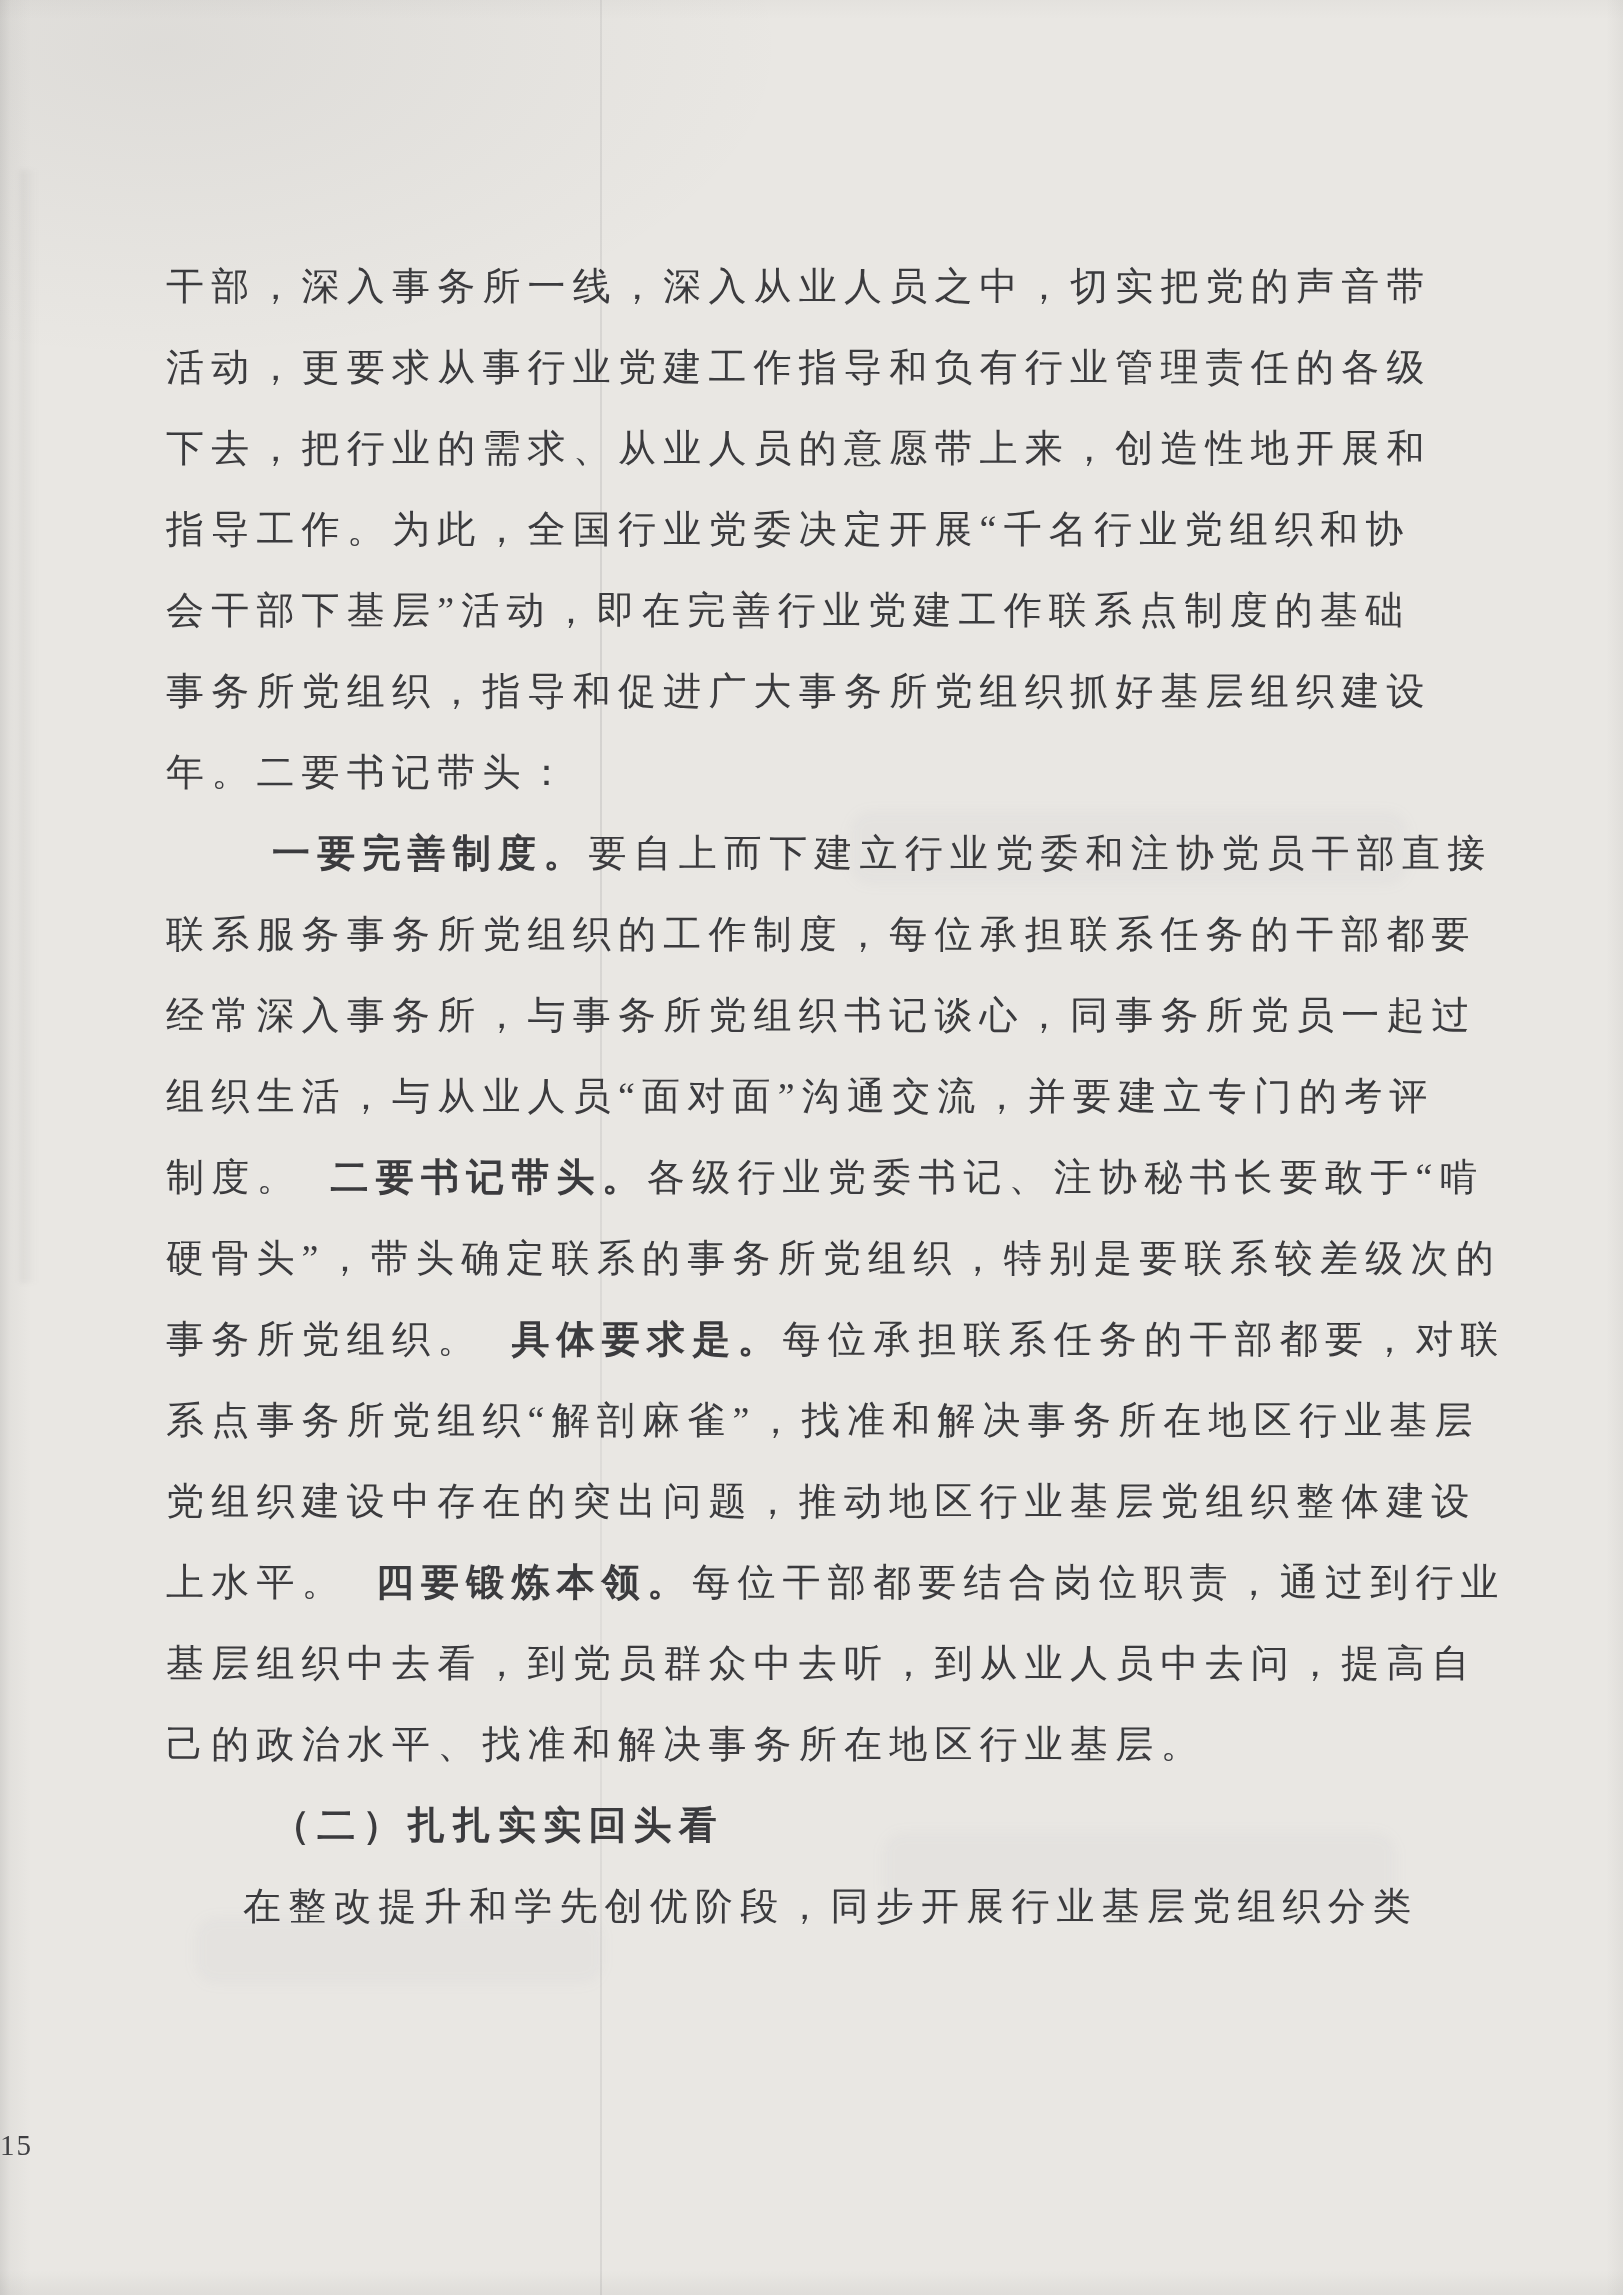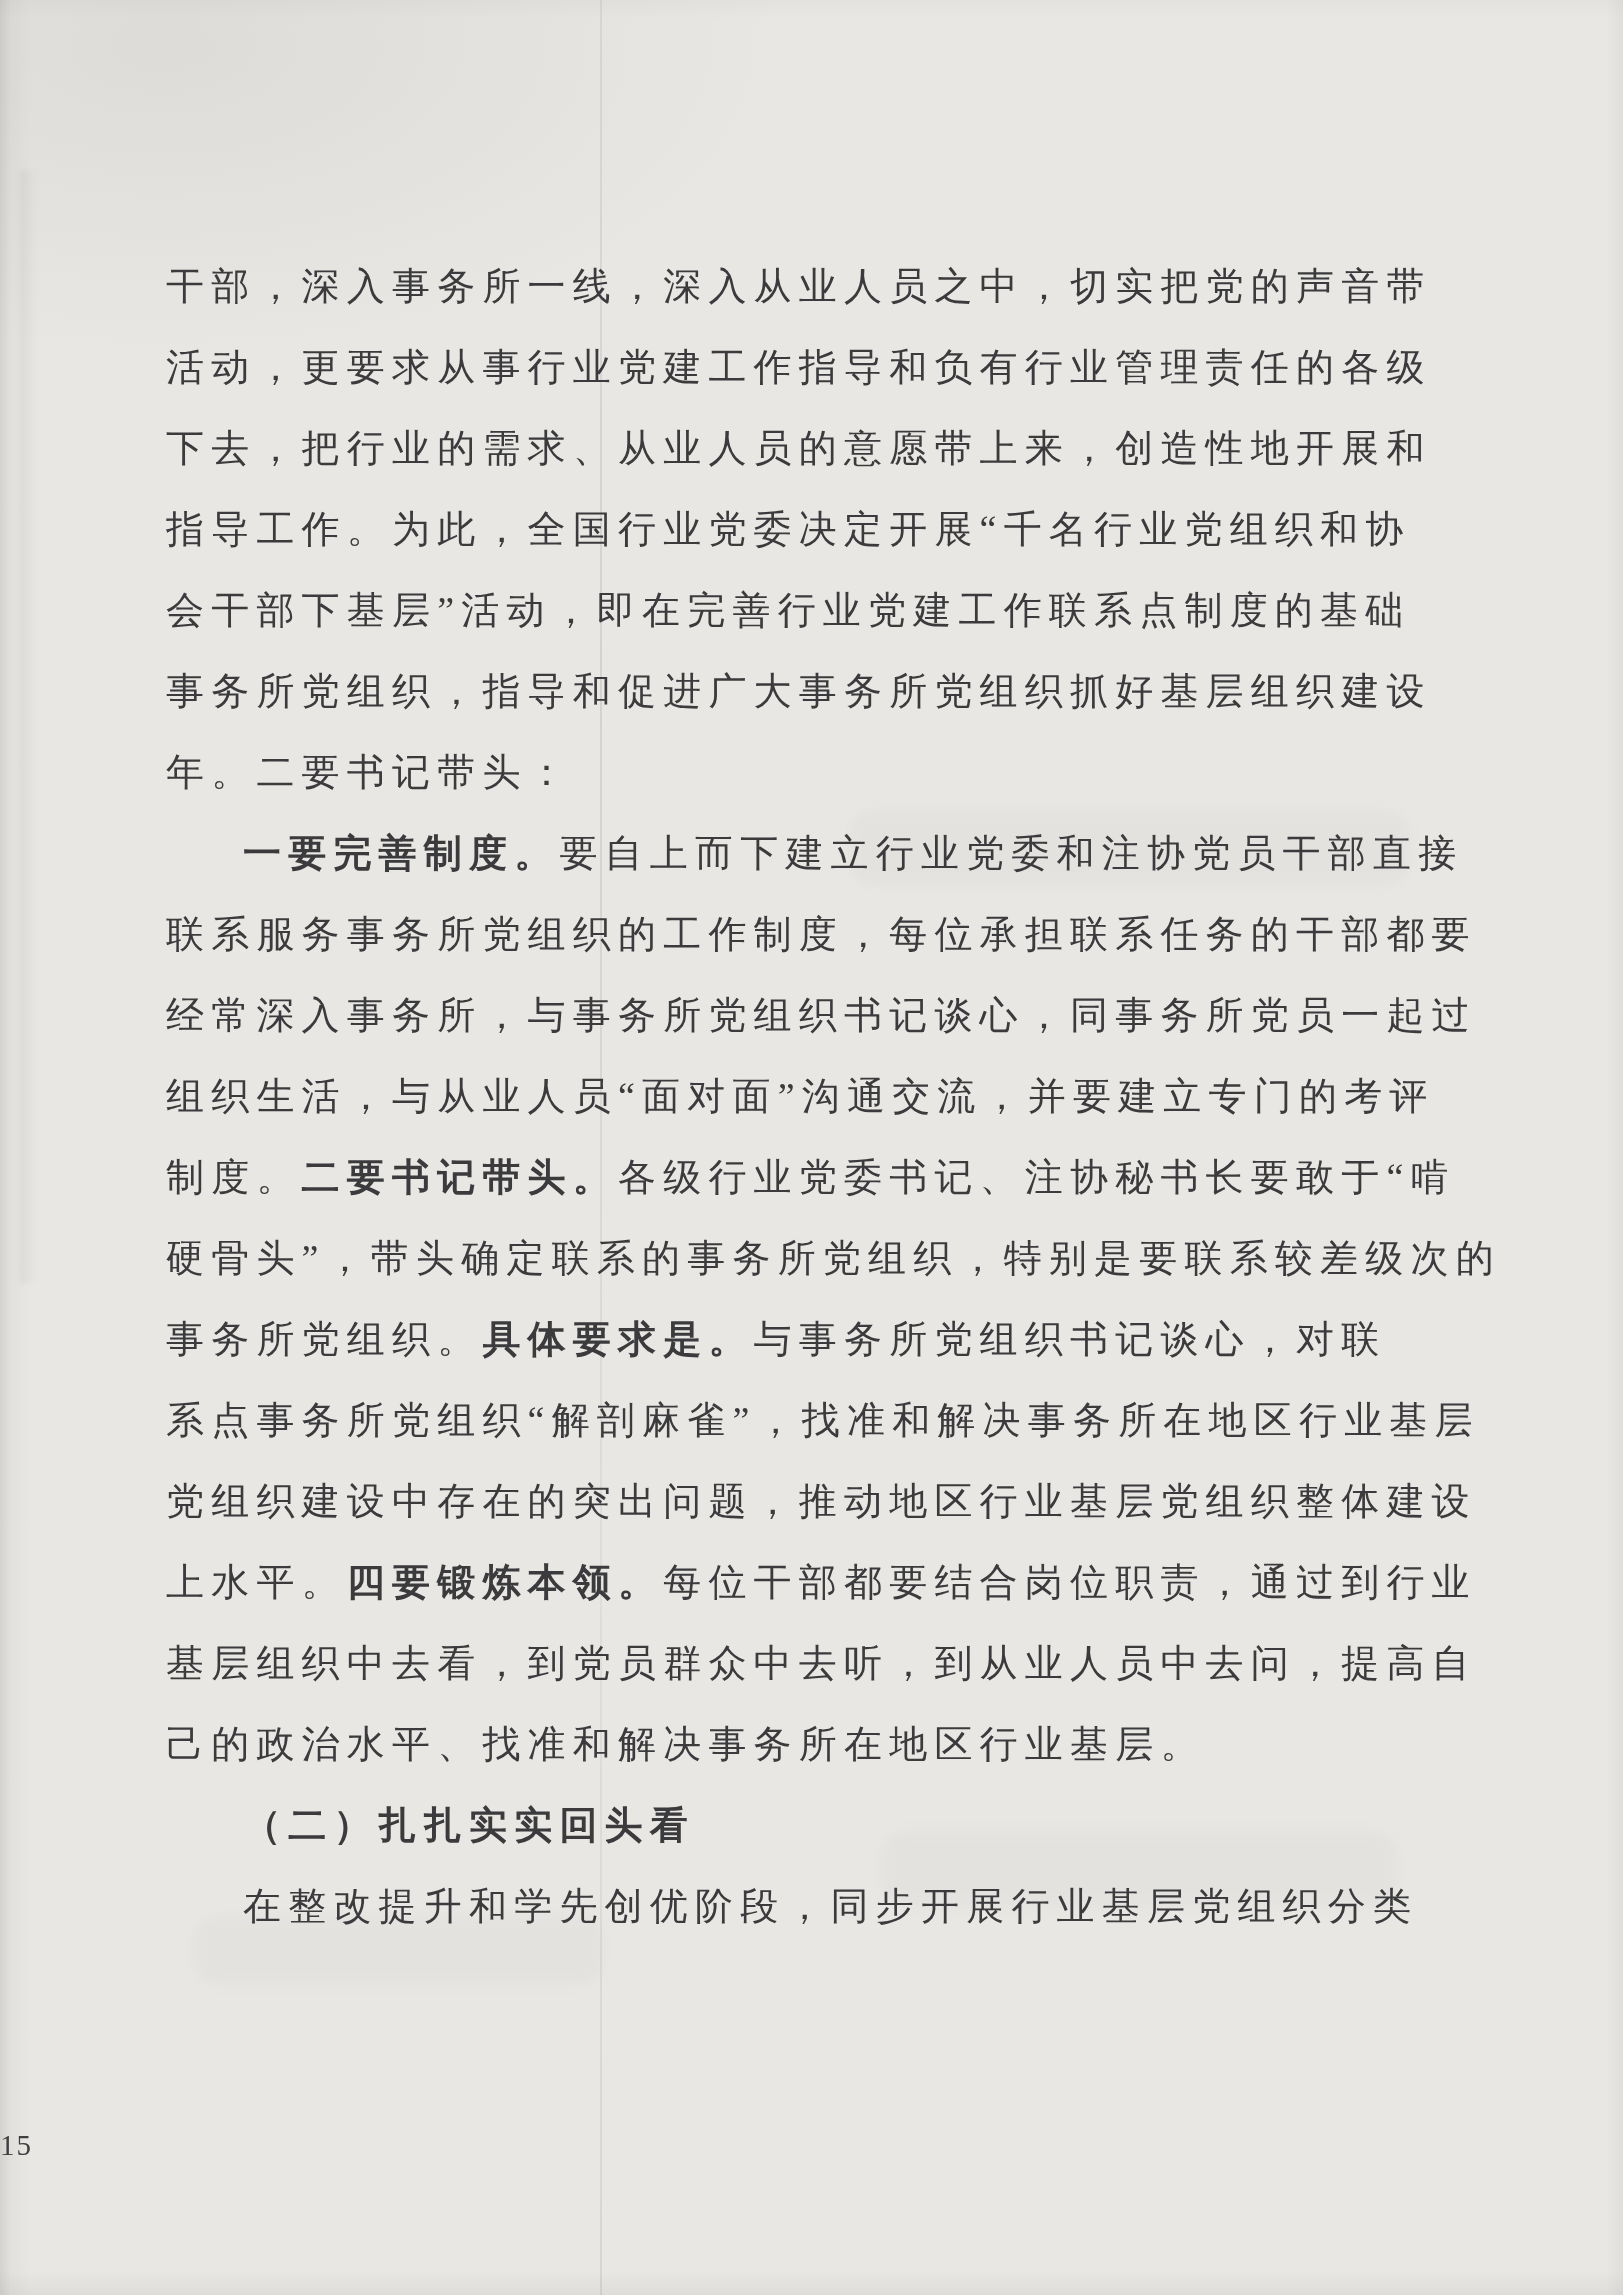--- a/index.html
+++ b/index.html
@@ -60,21 +60,21 @@
     color: #3b3b3e;
   }
   .line {
     height: 81px;
     line-height: 81px;
     font-size: 38px;
     letter-spacing: 7.2px;
     white-space: nowrap;
   }
   .line.indent { padding-left: 77px; }
-  .seg.bold { font-weight: bold; }
+  .seg.bold { font-weight: bold; margin-left: 29px; }
   .page-number {
     position: absolute;
     top: 2129px;
     left: 0;
     width: 100%;
     text-align: left;
     font-size: 29px;
     letter-spacing: 2px;
     color: #3f3f42;
   }
@@ -96,21 +96,21 @@
       <div class="line"><span class="seg">指导工作。为此，全国行业党委决定开展“千名行业党组织和协</span></div>
       <div class="line"><span class="seg">会干部下基层”活动，即在完善行业党建工作联系点制度的基础</span></div>
       <div class="line"><span class="seg">事务所党组织，指导和促进广大事务所党组织抓好基层组织建设</span></div>
       <div class="line"><span class="seg">年。二要书记带头：</span></div>
       <div class="line indent"><span class="seg bold">一要完善制度。</span><span class="seg">要自上而下建立行业党委和注协党员干部直接</span></div>
       <div class="line"><span class="seg">联系服务事务所党组织的工作制度，每位承担联系任务的干部都要</span></div>
       <div class="line"><span class="seg">经常深入事务所，与事务所党组织书记谈心，同事务所党员一起过</span></div>
       <div class="line"><span class="seg">组织生活，与从业人员“面对面”沟通交流，并要建立专门的考评</span></div>
       <div class="line"><span class="seg">制度。</span><span class="seg bold">二要书记带头。</span><span class="seg">各级行业党委书记、注协秘书长要敢于“啃</span></div>
       <div class="line"><span class="seg">硬骨头”，带头确定联系的事务所党组织，特别是要联系较差级次的</span></div>
-      <div class="line"><span class="seg">事务所党组织。</span><span class="seg bold">具体要求是。</span><span class="seg">与事务所党组织书记谈心，对联</span></div>
+      <div class="line"><span class="seg">事务所党组织。</span><span class="seg bold">具体要求是。</span><span class="seg">每位承担联系任务的干部都要，对联</span></div>
       <div class="line"><span class="seg">系点事务所党组织“解剖麻雀”，找准和解决事务所在地区行业基层</span></div>
       <div class="line"><span class="seg">党组织建设中存在的突出问题，推动地区行业基层党组织整体建设</span></div>
       <div class="line"><span class="seg">上水平。</span><span class="seg bold">四要锻炼本领。</span><span class="seg">每位干部都要结合岗位职责，通过到行业</span></div>
       <div class="line"><span class="seg">基层组织中去看，到党员群众中去听，到从业人员中去问，提高自</span></div>
       <div class="line"><span class="seg">己的政治水平、找准和解决事务所在地区行业基层。</span></div>
       <div class="line indent"><span class="seg bold">（二）扎扎实实回头看</span></div>
       <div class="line indent"><span class="seg">在整改提升和学先创优阶段，同步开展行业基层党组织分类</span></div>
     </div>
 
   <div class="page-number">15</div>

